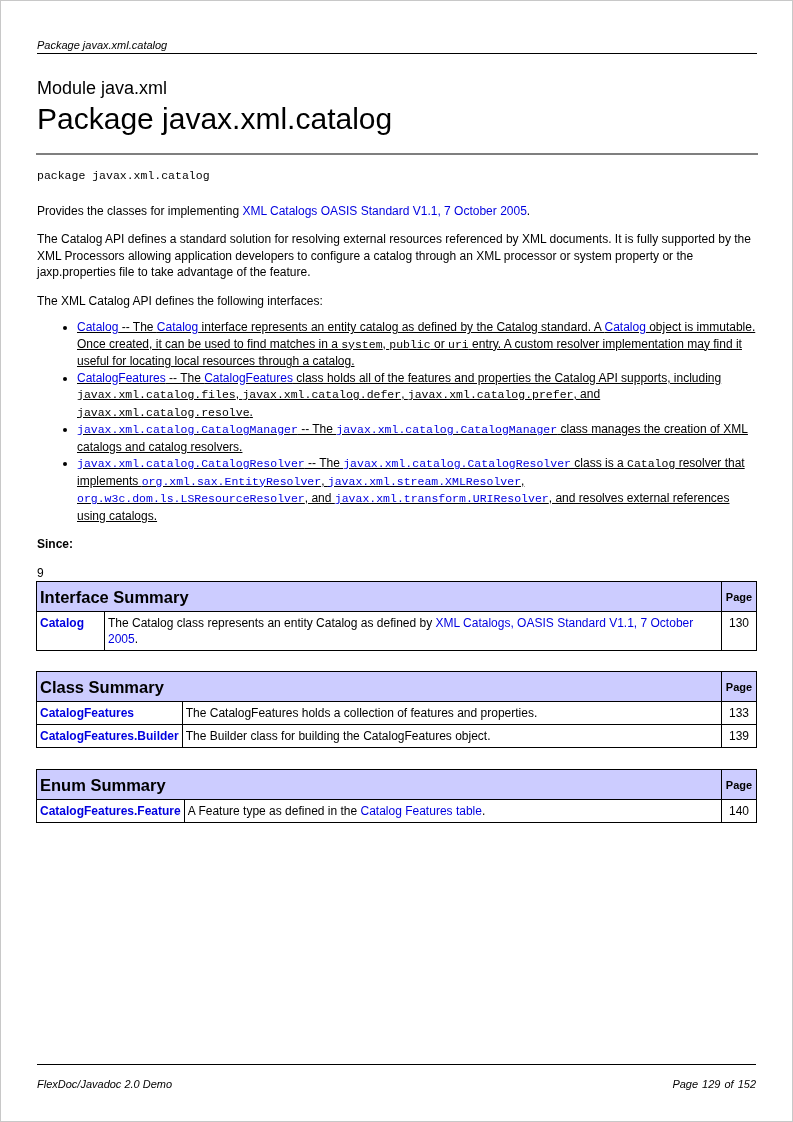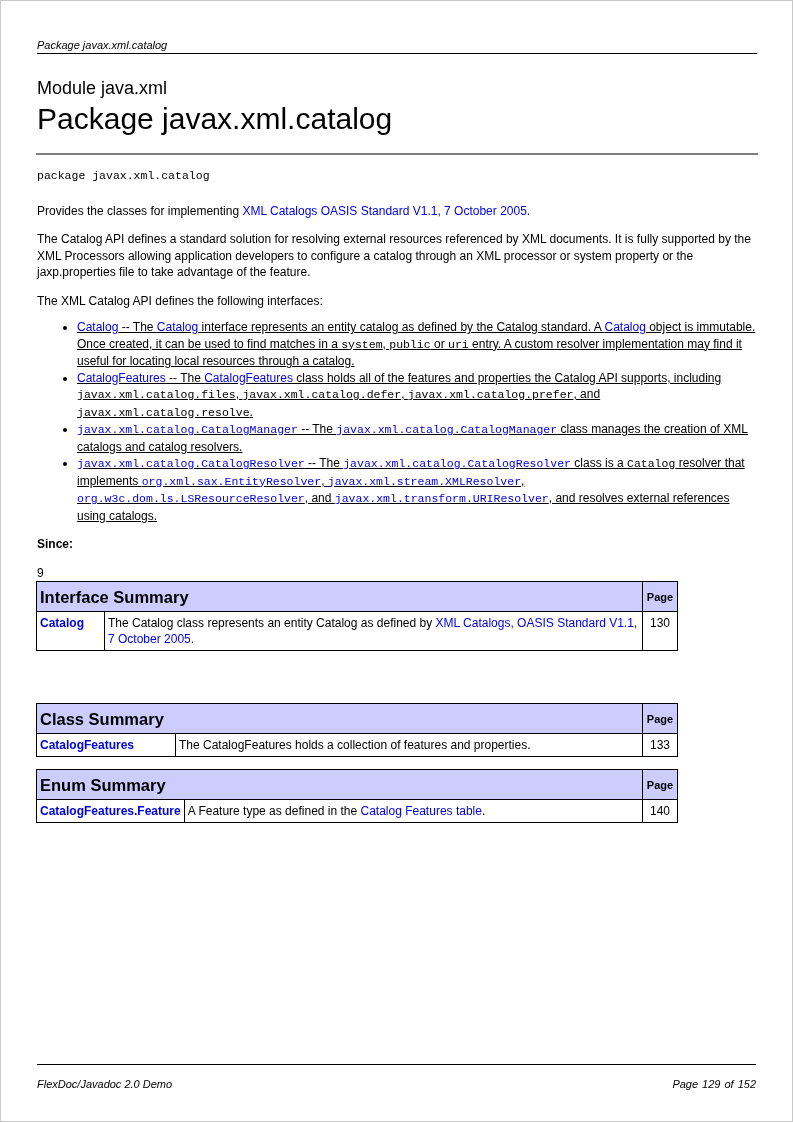--- a/index.html
+++ b/index.html
@@ -23,21 +23,21 @@
   .mono { font-family: "Liberation Mono", monospace; font-size: 11.5px; }
   .content { position: absolute; left: 37px; top: 168px; width: 720px; font-size: 12px; line-height: 16.5px; }
   .content p { margin: 12px 0 10px 0; }
   .decl { margin: 0 0 18px 0 !important; }
   a, .link { color: #0000e0; text-decoration: none; }
   ul.ifaces { margin: 0 0 10px 0; padding-left: 40px; }
   ul.ifaces li { margin: 0; padding: 0; list-style: disc; text-decoration: underline; }
   .since-label { font-weight: bold; margin: 0; }
   .since-val { margin: 2px 0 0 40px; }
   table.summary {
-    position: absolute; left: 36px; border-collapse: collapse; width: 642px;
+    position: absolute; left: 36px; border-collapse: collapse; width: 721px;
     font-size: 12px; line-height: 16px;
   }
   table.summary td { border: 1px solid #000; padding: 3px 3px; vertical-align: top; }
   table.summary tr.head td { background: #ccccff; }
   .sum-title { font-size: 16.5px; font-weight: bold; line-height: 20px; padding: 5px 3px 4px 3px !important; }
   .page-col { width: 28px; text-align: center; font-weight: bold; font-size: 11px; vertical-align: middle !important; }
   .page-num { text-align: center; }
   .name-cell { font-weight: bold; color: #0000e0; white-space: nowrap; }
   .running-footer {
     position: absolute; left: 37px; top: 1064px; width: 719px;
@@ -85,30 +85,35 @@
     <td class="page-col">Page</td>
   </tr>
   <tr>
     <td class="name-cell" style="width:61px;">Catalog</td>
     <td><span>The Catalog class represents an entity Catalog as defined by </span><a href="#">XML Catalogs, OASIS Standard V1.1, 7 October 2005</a><span>.</span></td>
     <td class="page-num">130</td>
   </tr>
 </tbody>
   </table>
 
-<table class="summary" style="top:671px;margin-top:32px;">
+<table class="summary" style="top:671px;">
   <tbody>
       <tr class="head">
     <td colspan="2" class="sum-title">Class Summary</td>
     <td class="page-col">Page</td>
   </tr>
   <tr>
     <td class="name-cell" style="width:132px;">CatalogFeatures</td>
     <td>The CatalogFeatures holds a collection of features and properties.</td>
     <td class="page-num">133</td>
+  </tr>
+  <tr>
+    <td class="name-cell">CatalogFeatures.Builder</td>
+    <td>The Builder class for building the CatalogFeatures object.</td>
+    <td class="page-num">139</td>
   </tr>
 </tbody>
   </table>
 
 <table class="summary" style="top:769px;">
   <tbody>
       <tr class="head">
     <td colspan="2" class="sum-title">Enum Summary</td>
     <td class="page-col">Page</td>
   </tr>

